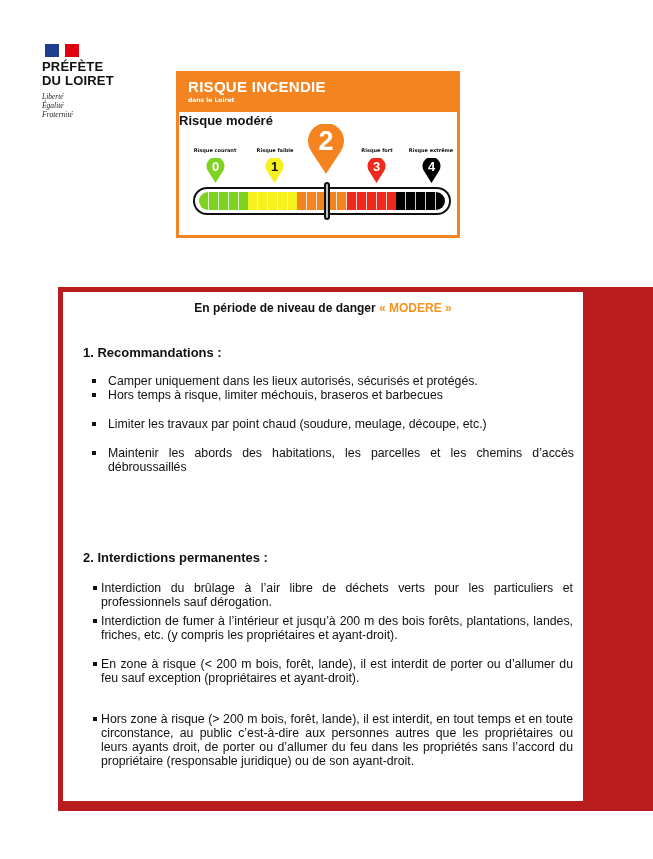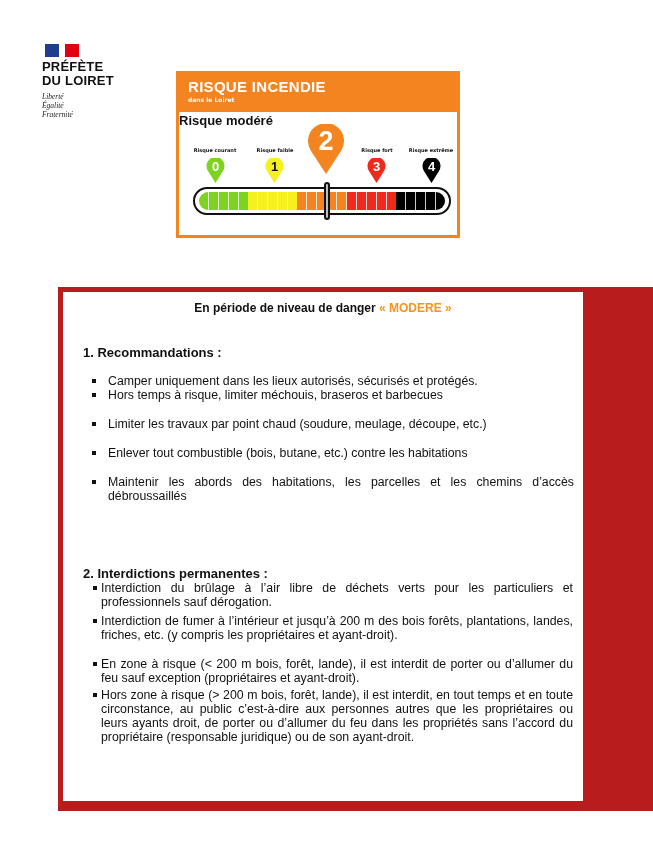--- a/index.html
+++ b/index.html
@@ -136,41 +136,37 @@
           <span class="txt">Camper uniquement dans les lieux autorisés, sécurisés et protégés.</span>
         </li>
       <li style="margin-bottom:15px;">
           <span class="bullet"></span>
           <span class="txt">Hors temps à risque, limiter méchouis, braseros et barbecues</span>
         </li>
       <li style="margin-bottom:15px;">
           <span class="bullet"></span>
           <span class="txt">Limiter les travaux par point chaud (soudure, meulage, découpe, etc.)</span>
         </li>
-      <li style="margin-bottom:15px;">
-          <span class="bullet"></span>
-          <span class="txt">Enlever tout combustible (bois, butane, etc.) contre les habitations</span>
-        </li>
       <li>
           <span class="bullet"></span>
           <span class="txt" style="text-align-last:left;">Maintenir les abords des habitations, les parcelles et les chemins d’accès débroussaillés</span>
         </li>
     </ul>
 
-    <div class="section-title" style="left:20px; top:275px;">2. Interdictions permanentes :</div>
+    <div class="section-title" style="left:20px; top:259px;">2. Interdictions permanentes :</div>
     <ul class="list l2" style="left:38px; top:289px; width:472px;">
       <li style="margin-bottom:5px;">
           <span class="bullet"></span>
           <span class="txt">Interdiction du brûlage à l’air libre de déchets verts pour les particuliers et professionnels sauf dérogation.</span>
         </li>
       <li style="margin-bottom:15px;">
           <span class="bullet"></span>
           <span class="txt">Interdiction de fumer à l’intérieur et jusqu’à 200 m des bois forêts, plantations, landes, friches, etc. (y compris les propriétaires et ayant-droit).</span>
         </li>
-      <li style="margin-bottom:3px;">
+      <li style="margin-bottom:27px;">
           <span class="bullet"></span>
           <span class="txt">En zone à risque (&lt; 200 m bois, forêt, lande), il est interdit de porter ou d’allumer du feu sauf exception (propriétaires et ayant-droit).</span>
         </li>
       <li>
           <span class="bullet"></span>
           <span class="txt">Hors zone à risque (&gt; 200 m bois, forêt, lande), il est interdit, en tout temps et en toute circonstance, au public c’est-à-dire aux personnes autres que les propriétaires ou leurs ayants droit, de porter ou d’allumer du feu dans les propriétés sans l’accord du propriétaire (responsable juridique) ou de son ayant-droit.</span>
         </li>
     </ul>
   </div>
 </div>

